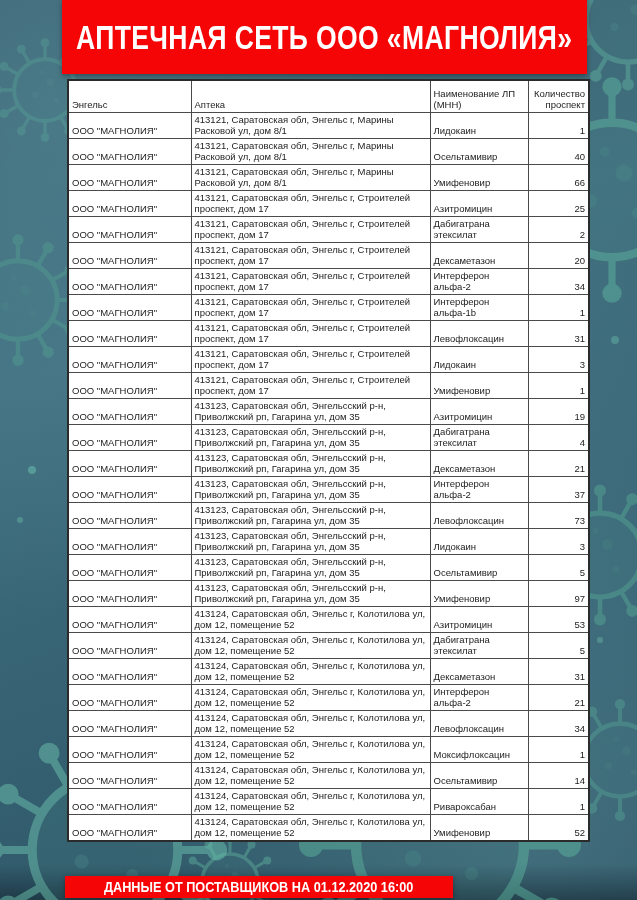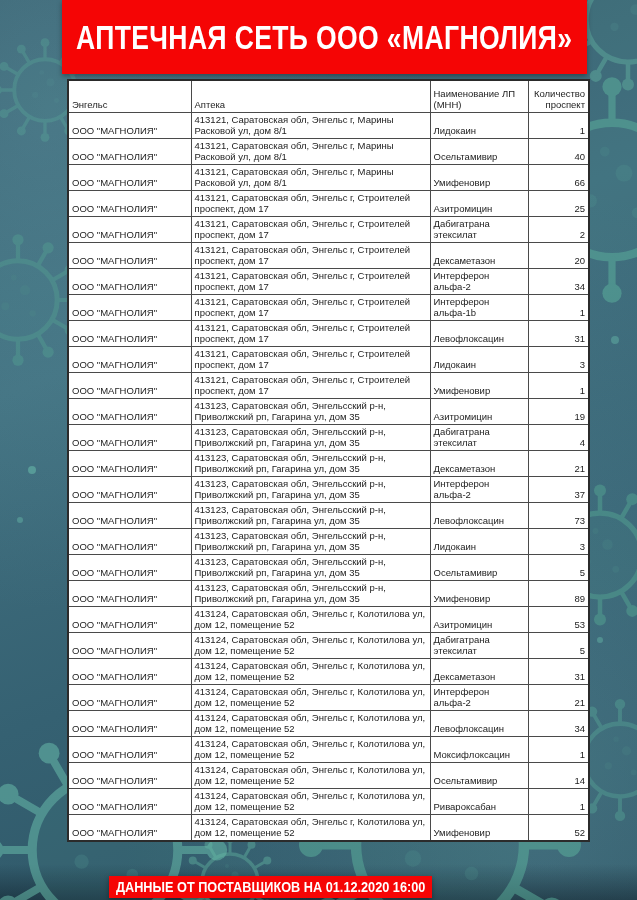--- a/index.html
+++ b/index.html
@@ -31,23 +31,22 @@
     color: var(--banner_text, #fff);
     font-weight: bold;
     font-size: 34px;
     white-space: nowrap;
     transform: scaleX(0.78);
     transform-origin: center;
     letter-spacing: 0.5px;
     text-align: center;
   }
   .footer-banner {
-    left: 65px; top: 876px; width: 323px; height: 22px;
+    left: 65px; top: 876px; width: 388px; height: 22px;
     justify-content: center;
-    margin-left: 44px;
   }
   .footer-text {
     color: var(--banner_text, #fff);
     font-weight: bold;
     font-size: 15.5px;
     white-space: nowrap;
     transform: scaleX(0.82);
     transform-origin: center;
   }
   table.stock {
@@ -261,21 +260,21 @@
         <tr>
       <td class="c1">ООО "МАГНОЛИЯ"</td>
       <td class="c2">413123, Саратовская обл, Энгельсский р-н, Приволжский рп, Гагарина ул, дом 35</td>
       <td class="c3">Осельтамивир</td>
       <td class="c4">5</td>
     </tr>
         <tr>
       <td class="c1">ООО "МАГНОЛИЯ"</td>
       <td class="c2">413123, Саратовская обл, Энгельсский р-н, Приволжский рп, Гагарина ул, дом 35</td>
       <td class="c3">Умифеновир</td>
-      <td class="c4">89</td>
+      <td class="c4">97</td>
     </tr>
         <tr>
       <td class="c1">ООО "МАГНОЛИЯ"</td>
       <td class="c2">413124, Саратовская обл, Энгельс г, Колотилова ул, дом 12, помещение 52</td>
       <td class="c3">Азитромицин</td>
       <td class="c4">53</td>
     </tr>
         <tr>
       <td class="c1">ООО "МАГНОЛИЯ"</td>
       <td class="c2">413124, Саратовская обл, Энгельс г, Колотилова ул, дом 12, помещение 52</td>

